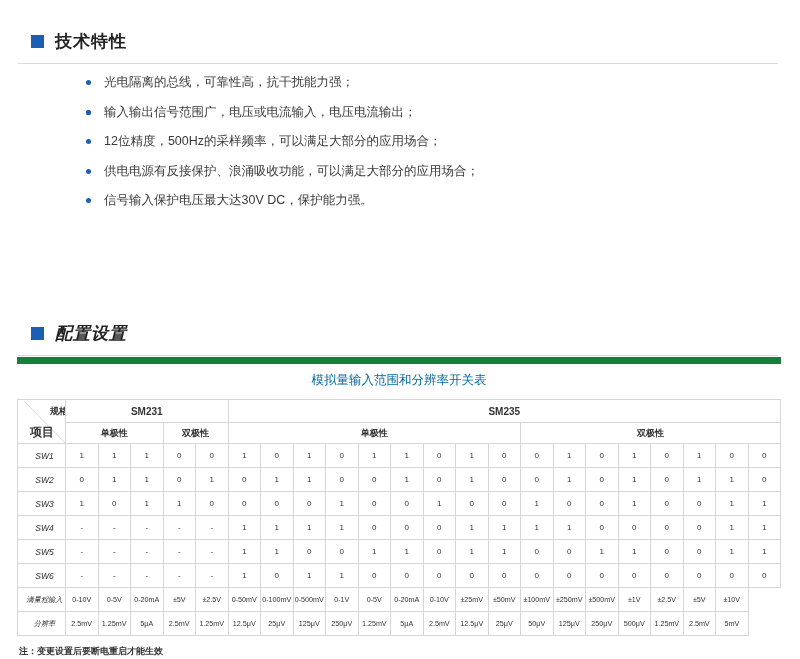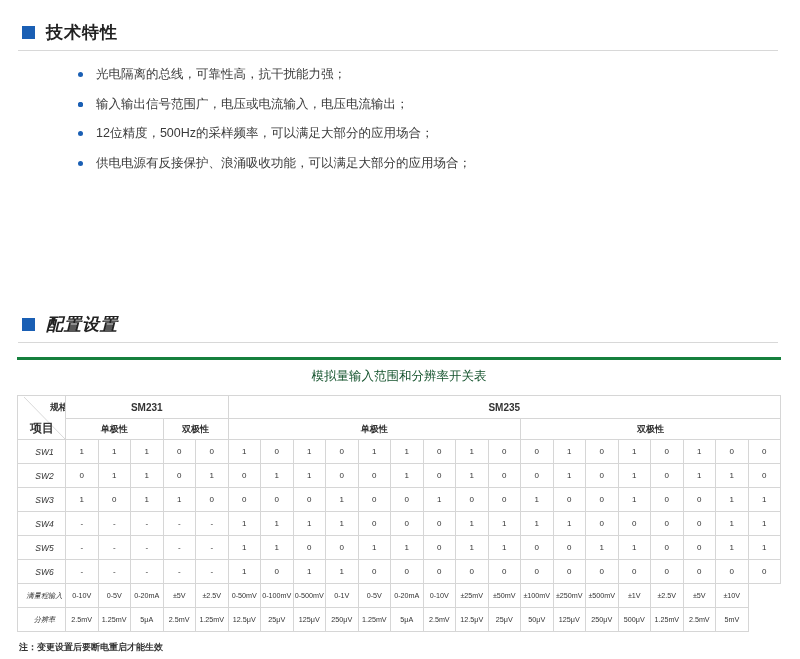--- a/index.html
+++ b/index.html
@@ -17,21 +17,21 @@
   .page {
     position: relative;
     width: 800px;
     height: 659px;
   }
 
   
   .section-head {
     display: flex;
     align-items: center;
-    margin: 4px;
+    margin: 13px;
     padding: 0;
   }
   .section-head .marker {
     width: 13px;
     height: 13px;
     background: #1a5fb4;
     margin-right: 11px;
     flex: 0 0 auto;
   }
   .section-head .title {
@@ -51,21 +51,21 @@
     position: absolute;
     left: 18px;
     top: 20px;
     width: 760px;
   }
   #features-list {
     position: absolute;
     left: 74px;
     top: 64px;
     width: 700px;
-    margin: 4px;
+    margin: 12px;
     padding: 0;
     list-style: none;
   }
   #features-list li {
     position: relative;
     font-size: 12.5px;
     color: #3a3a3a;
     line-height: 1;
     padding-left: 18px;
     margin-bottom: 17px;
@@ -92,23 +92,23 @@
   
   #table-wrap {
     position: absolute;
     left: 17px;
     top: 357px;
     width: 764px;
   }
   #table-caption {
     text-align: center;
     font-size: 12.5px;
-    color: #14532d;
+    color: #0369a1;
     padding: 8px 0 10px 0;
-    border-top: 3px solid #15803d;
+    border-top: 7px solid #15803d;
   }
   table.sw {
     border-collapse: collapse;
     width: 764px;
     table-layout: fixed;
     font-size: 8px;
     color: #333333;
   }
   table.sw th, table.sw td {
     border: 1px solid #d6d6d6;
@@ -188,20 +188,21 @@
     </div>
     <div class="head-rule"></div>
   </div>
 
   <ul id="features-list">
     <li><span class="dot"></span><span>光电隔离的总线，可靠性高，抗干扰能力强；</span></li>
     <li><span class="dot"></span></li>
     <li><span class="dot"></span><span>输入输出信号范围广，电压或电流输入，电压电流输出；</span></li>
     <li><span class="dot"></span><span>12位精度，500Hz的采样频率，可以满足大部分的应用场合；</span></li>
     <li><span class="dot"></span><span>供电电源有反接保护、浪涌吸收功能，可以满足大部分的应用场合；</span></li>
+    <li><span class="dot"></span><span>信号输入保护电压最大达30V DC，保护能力强。</span></li>
   </ul>
 
   <div id="config-head">
     <div class="section-head">
       <span class="marker"></span>
       <span class="title">配置设置</span>
     </div>
     <div class="head-rule"></div>
   </div>
 

